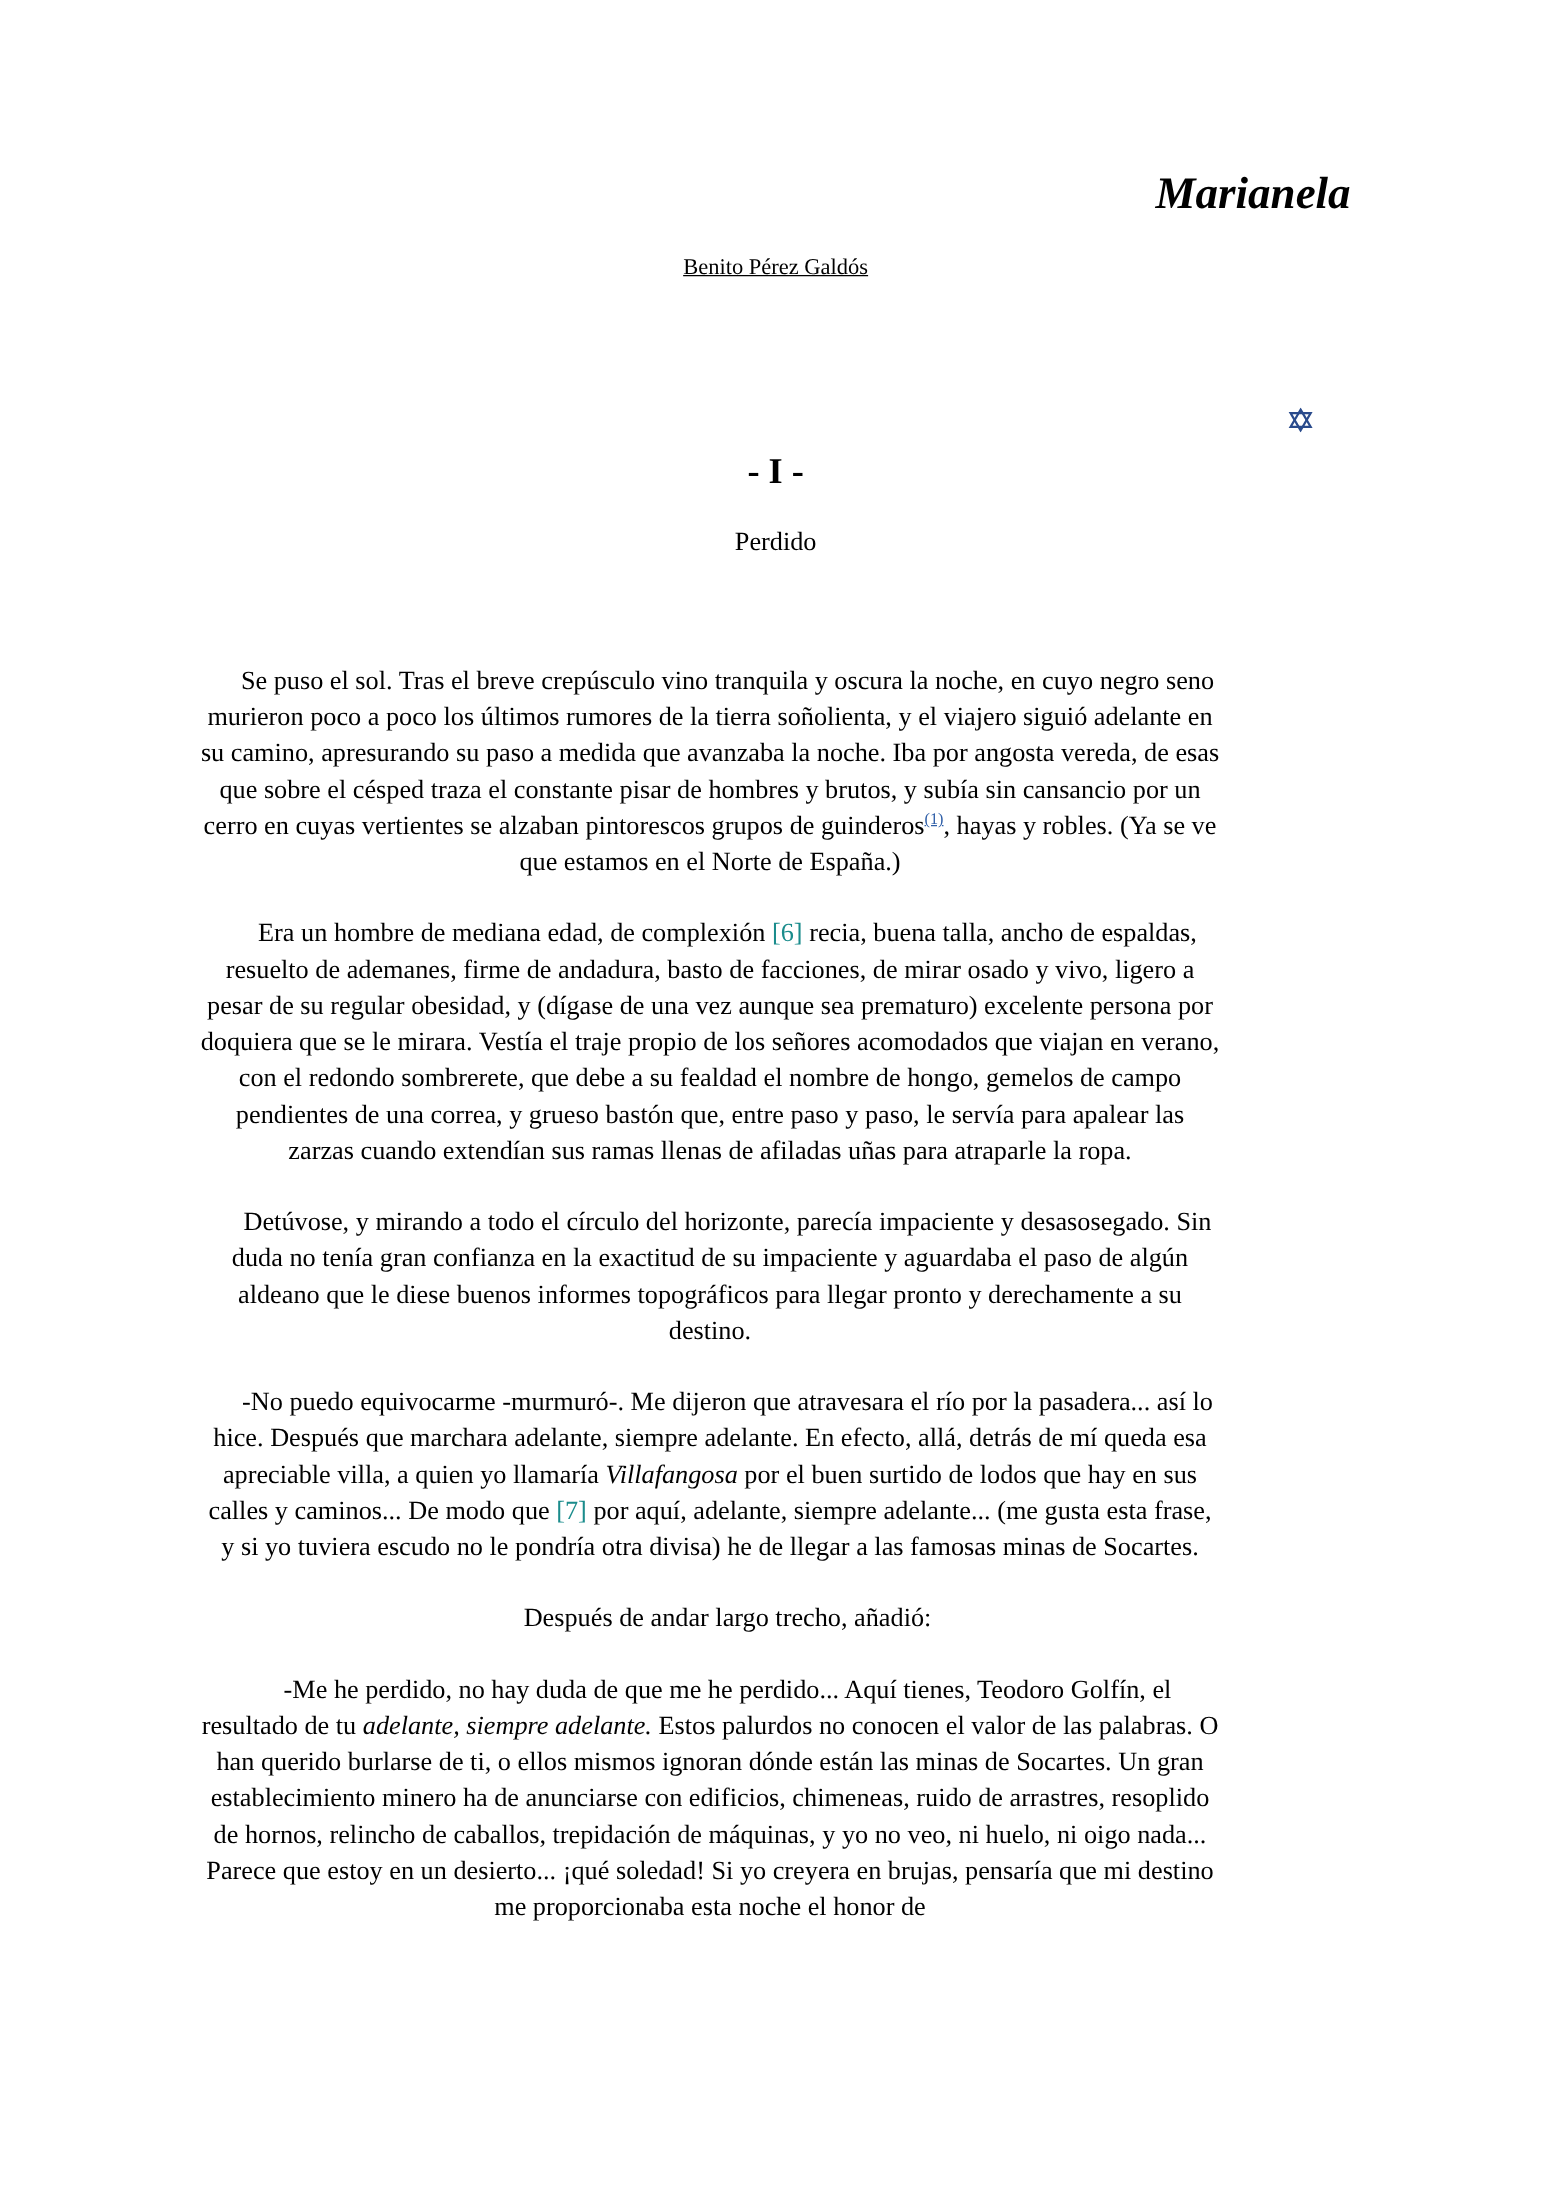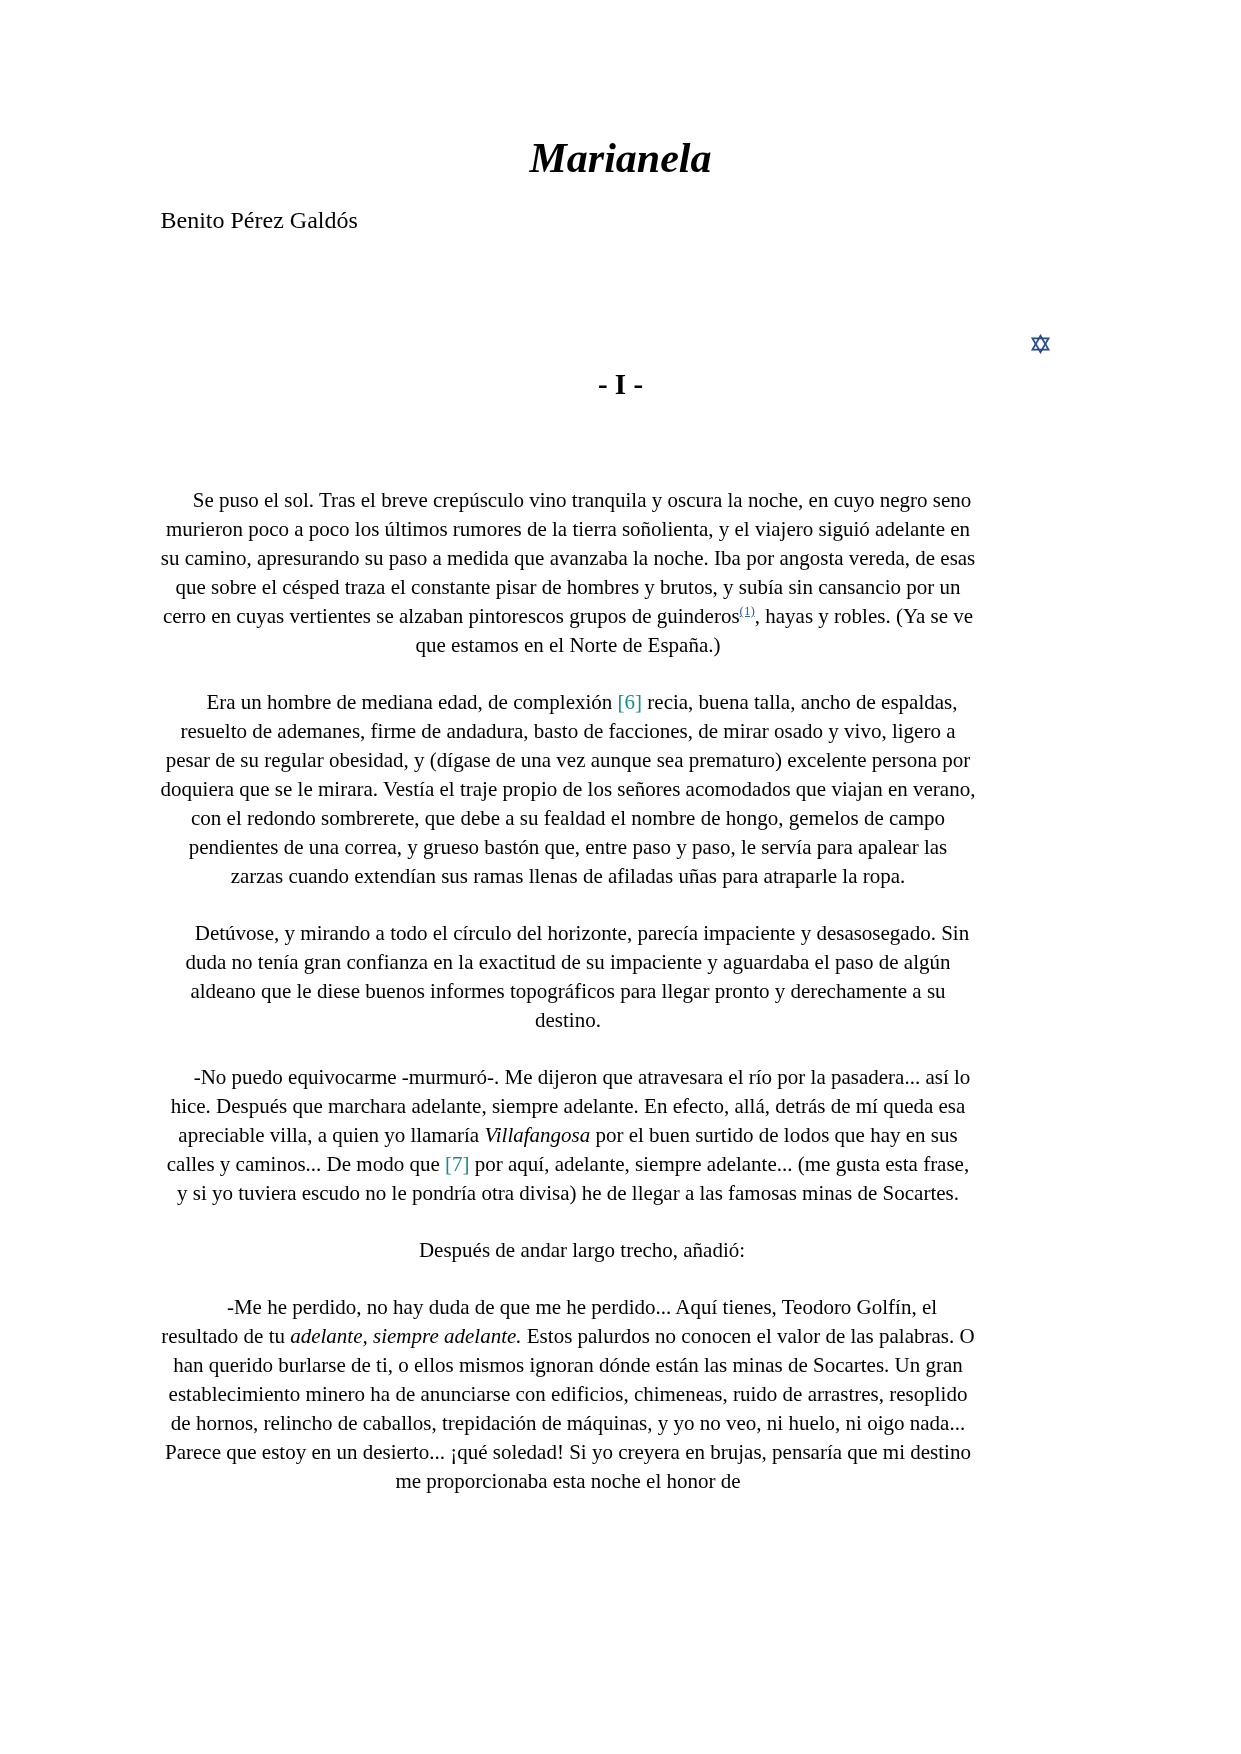--- a/index.html
+++ b/index.html
@@ -11,31 +11,33 @@
   }
   body {
     width: 1241px;
     min-height: 1754px;
   }
   .page {
     width: 920px;
     margin: 0 auto;
   }
   h1.book-title {
-    font-size: 42px;
+    font-size: 36px;
     font-weight: bold;
     font-style: italic;
-    text-align: center;
+    text-align: right;
     line-height: 1.2;
     margin: 133px 0 0 0;
   }
   p.author {
-    font-size: 24px;
+    font-size: 18px;
+    text-align: center;
     line-height: 26px;
     margin: 24px 0 0 0;
+    text-decoration: underline;
   }
   .decoration-row {
     text-align: right;
     padding-right: 30px;
     margin-top: 100px;
     height: 26px;
   }
   .decoration-row svg {
     display: inline-block;
     vertical-align: middle;
@@ -102,20 +104,21 @@
     <span>
       <svg width="21" height="20" viewBox="0 0 24 22" aria-hidden="true">
         <path class="hex-stroke" d="M12 1.5 L21.2 17.3 L2.8 17.3 Z"></path>
         <path class="hex-stroke" d="M12 20.5 L2.8 4.7 L21.2 4.7 Z"></path>
       </svg>
     </span>
   </div>
 
   <h2 class="chapter-number">- I -</h2>
 
+  <p class="chapter-title">Perdido</p>
 
   <div class="paragraphs" id="paragraphs">
       <p class="para"><span>Se puso el sol. Tras el breve crepúsculo vino tranquila y oscura la noche, en cuyo negro seno murieron poco a poco los últimos rumores de la tierra soñolienta, y el viajero siguió adelante en su camino, apresurando su paso a medida que avanzaba la noche. Iba por angosta vereda, de esas que sobre el césped traza el constante pisar de hombres y brutos, y subía sin cansancio por un cerro en cuyas vertientes se alzaban pintorescos grupos de guinderos</span><sup class="fn"><a class="fnlink">(1)</a></sup><span>, hayas y robles. (Ya se ve que estamos en el Norte de España.)</span></p>
       <p class="para"><span>Era un hombre de mediana edad, de complexión </span><a class="pageref">[6]</a><span> recia, buena talla, ancho de espaldas, resuelto de ademanes, firme de andadura, basto de facciones, de mirar osado y vivo, ligero a pesar de su regular obesidad, y (dígase de una vez aunque sea prematuro) excelente persona por doquiera que se le mirara. Vestía el traje propio de los señores acomodados que viajan en verano, con el redondo sombrerete, que debe a su fealdad el nombre de hongo, gemelos de campo pendientes de una correa, y grueso bastón que, entre paso y paso, le servía para apalear las zarzas cuando extendían sus ramas llenas de afiladas uñas para atraparle la ropa.</span></p>
       <p class="para"><span>Detúvose, y mirando a todo el círculo del horizonte, parecía impaciente y desasosegado. Sin duda no tenía gran confianza en la exactitud de su impaciente y aguardaba el paso de algún aldeano que le diese buenos informes topográficos para llegar pronto y derechamente a su destino.</span></p>
       <p class="para"><span>-No puedo equivocarme -murmuró-. Me dijeron que atravesara el río por la pasadera... así lo hice. Después que marchara adelante, siempre adelante. En efecto, allá, detrás de mí queda esa apreciable villa, a quien yo llamaría </span><i>Villafangosa</i><span> por el buen surtido de lodos que hay en sus calles y caminos... De modo que </span><a class="pageref">[7]</a><span> por aquí, adelante, siempre adelante... (me gusta esta frase, y si yo tuviera escudo no le pondría otra divisa) he de llegar a las famosas minas de Socartes.</span></p>
       <p class="para"><span>Después de andar largo trecho, añadió:</span></p>
       <p class="para"><span>-Me he perdido, no hay duda de que me he perdido... Aquí tienes, Teodoro Golfín, el resultado de tu </span><i>adelante, siempre adelante.</i><span> Estos palurdos no conocen el valor de las palabras. O han querido burlarse de ti, o ellos mismos ignoran dónde están las minas de Socartes. Un gran establecimiento minero ha de anunciarse con edificios, chimeneas, ruido de arrastres, resoplido de hornos, relincho de caballos, trepidación de máquinas, y yo no veo, ni huelo, ni oigo nada... Parece que estoy en un desierto... ¡qué soledad! Si yo creyera en brujas, pensaría que mi destino me proporcionaba esta noche el honor de</span></p>
     </div>
 

